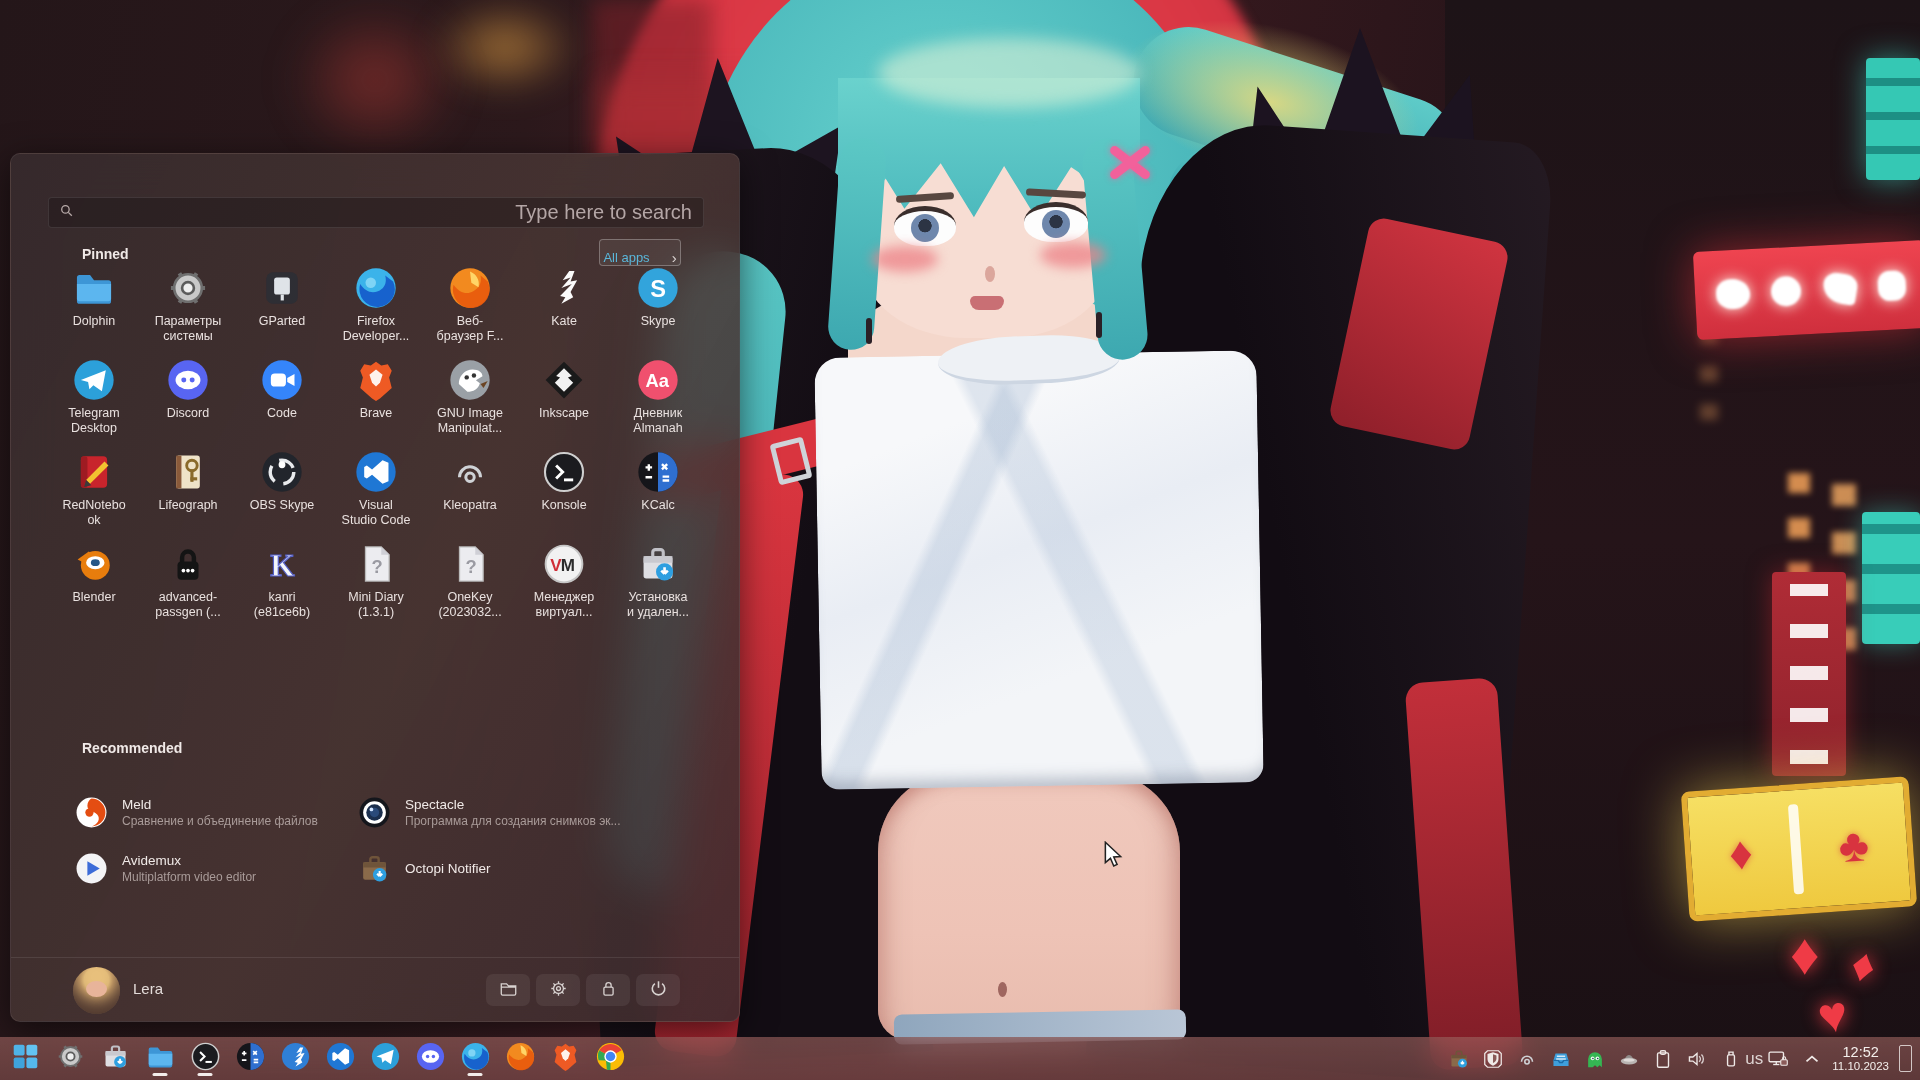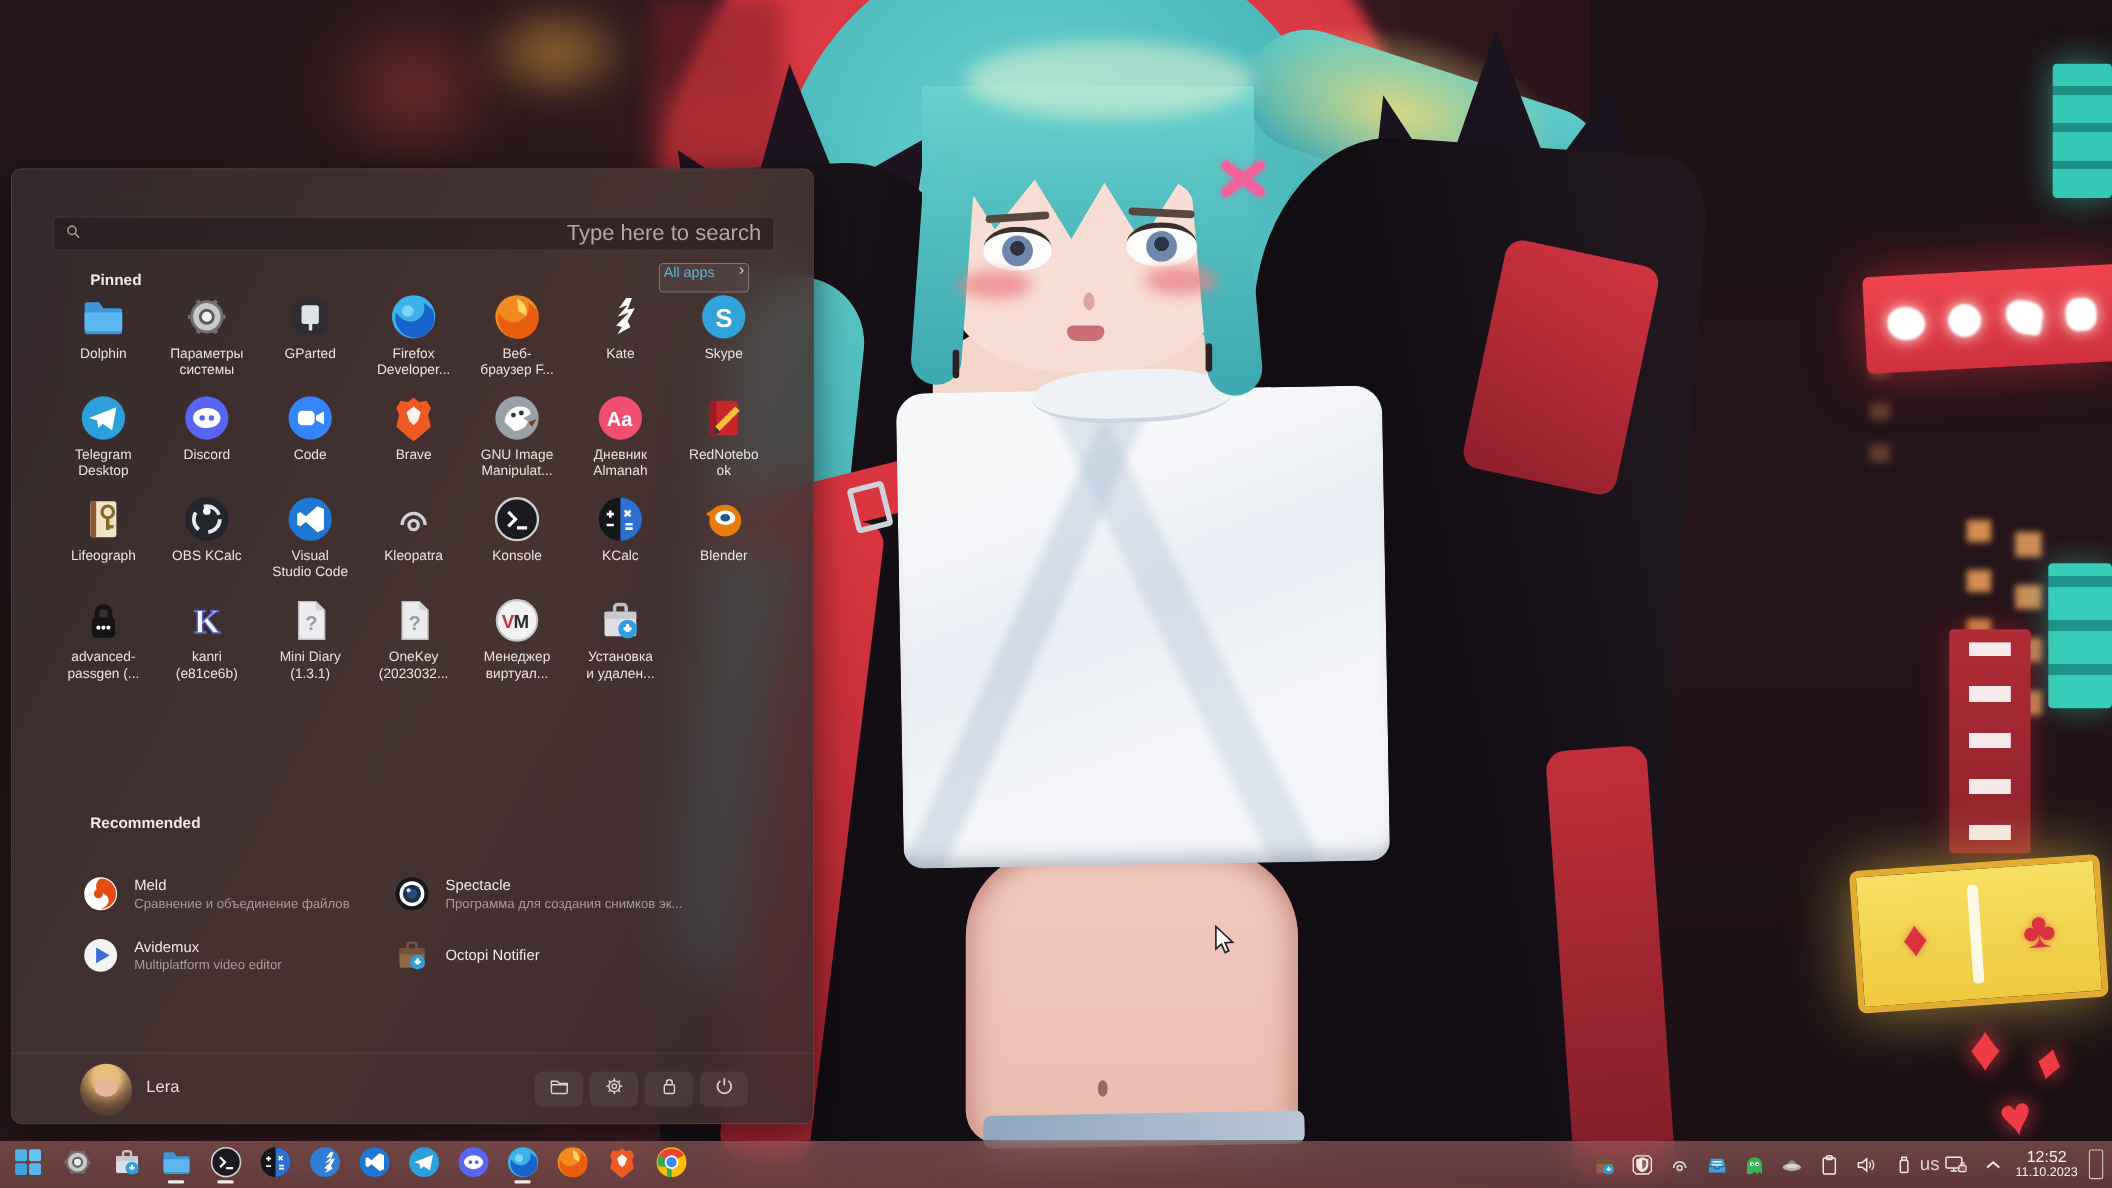--- a/index.html
+++ b/index.html
@@ -144,21 +144,21 @@
       display:flex;align-items:center;padding:0 9px;gap:8px;}
   .search-field svg{width:17px;height:17px;flex:none;}
   .search-field input{flex:1;background:transparent;border:0;outline:0;color:#e6dedd;
       font-size:20px;font-family:"Liberation Sans",sans-serif;text-align:right;}
   .search-field input::placeholder{color:#b4a6a6;}
   .sec-head{position:absolute;font-size:14px;font-weight:bold;color:#f0e9e7;text-align:right;}
   .head-pinned{left:71px;top:92px;}
   .head-reco{left:71px;top:586px;}
   .all-apps{position:absolute;left:588px;top:85px;width:82px;height:27px;border-radius:4px;
       border:1px solid rgba(255,255,255,.28);background:rgba(255,255,255,.06);
-      display:flex;align-items:flex-start;justify-content:center;gap:22px;cursor:default;}
+      display:flex;align-items:flex-end;justify-content:center;gap:22px;cursor:default;}
   .all-apps .lbl{color:#5ab7da;font-size:13px;}
   .all-apps .chev{color:#ddd6d4;font-size:15px;line-height:1;margin-top:-2px;}
   .grid{position:absolute;left:36px;top:108px;width:658px;display:grid;
       grid-template-columns:repeat(7,94px);grid-auto-rows:92px;}
   .tile{display:flex;flex-direction:column;align-items:center;padding-top:5px;border-radius:6px;}
   .tile .ic{width:42px;height:42px;display:flex;align-items:center;justify-content:center;}
   .tile .ic svg{width:42px;height:42px;}
   .tile .lab{margin-top:5px;font-size:12.5px;line-height:1.18;text-align:center;
       white-space:pre-line;color:#e9e1df;}
   .reco-list{position:absolute;left:64px;top:630px;display:grid;grid-template-columns:283px 283px;
@@ -414,20 +414,29 @@
               <circle cx="19" cy="12.5" r="1.7" fill="#333"></circle>
               <path d="M24 19l5.5-2.2-3.2 5.2z" fill="#6b4423"></path>
             </svg>
           </div>
           <div class="lab">GNU Image
 Manipulat...</div>
         </div>
         <div class="tile">
           <div class="ic">
             <svg viewBox="0 0 32 32">
+              <path d="M16 2l14 14-14 14L2 16z" fill="#1a1a1a"></path>
+              <path d="M16 7l6 6-3 1 4 4-7 7-7-7 4-4-3-1z" fill="#f2f2f2"></path>
+            </svg>
+          </div>
+          <div class="lab">Inkscape</div>
+        </div>
+        <div class="tile">
+          <div class="ic">
+            <svg viewBox="0 0 32 32">
               <circle cx="16" cy="16" r="15" fill="#f0506e"></circle>
               <text x="6.5" y="21.5" font-size="14" font-weight="bold" fill="#fff" font-family="Liberation Sans,sans-serif">Aa</text>
             </svg>
           </div>
           <div class="lab">Дневник
 Almanah</div>
         </div>
         <div class="tile">
           <div class="ic">
             <svg viewBox="0 0 32 32">
@@ -453,21 +462,21 @@
           <div class="lab">Lifeograph</div>
         </div>
         <div class="tile">
           <div class="ic">
             <svg viewBox="0 0 32 32">
               <circle cx="16" cy="16" r="15" fill="#22252c"></circle>
               <circle cx="16" cy="16" r="9" fill="none" stroke="#e8eaed" stroke-width="2.6" stroke-dasharray="13 7"></circle>
               <circle cx="16" cy="10.5" r="2.6" fill="#fff"></circle>
             </svg>
           </div>
-          <div class="lab">OBS KCalc</div>
+          <div class="lab">OBS Skype</div>
         </div>
         <div class="tile">
           <div class="ic">
             <svg viewBox="0 0 32 32">
               <circle cx="16" cy="16" r="15" fill="#1f77d4"></circle>
               <path d="M21 7l4.5 2v14L21 25l-8-7-4 3-2-1.2v-7.6L9 11l4 3z" fill="#fff"></path>
             </svg>
           </div>
           <div class="lab">Visual
 Studio Code</div>

